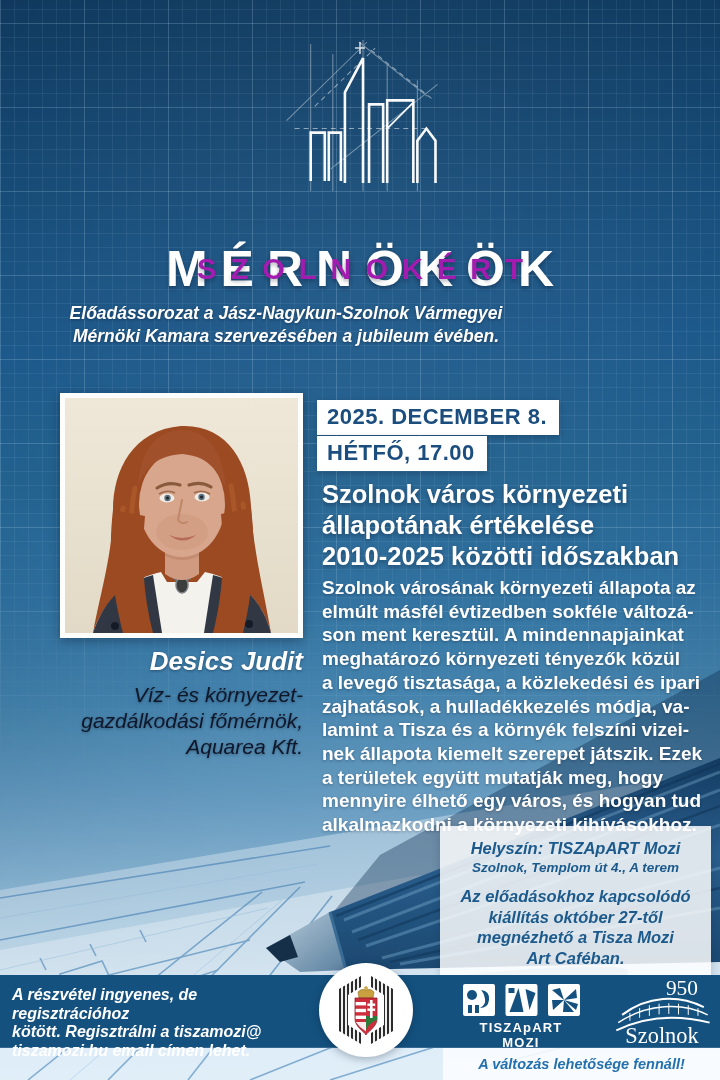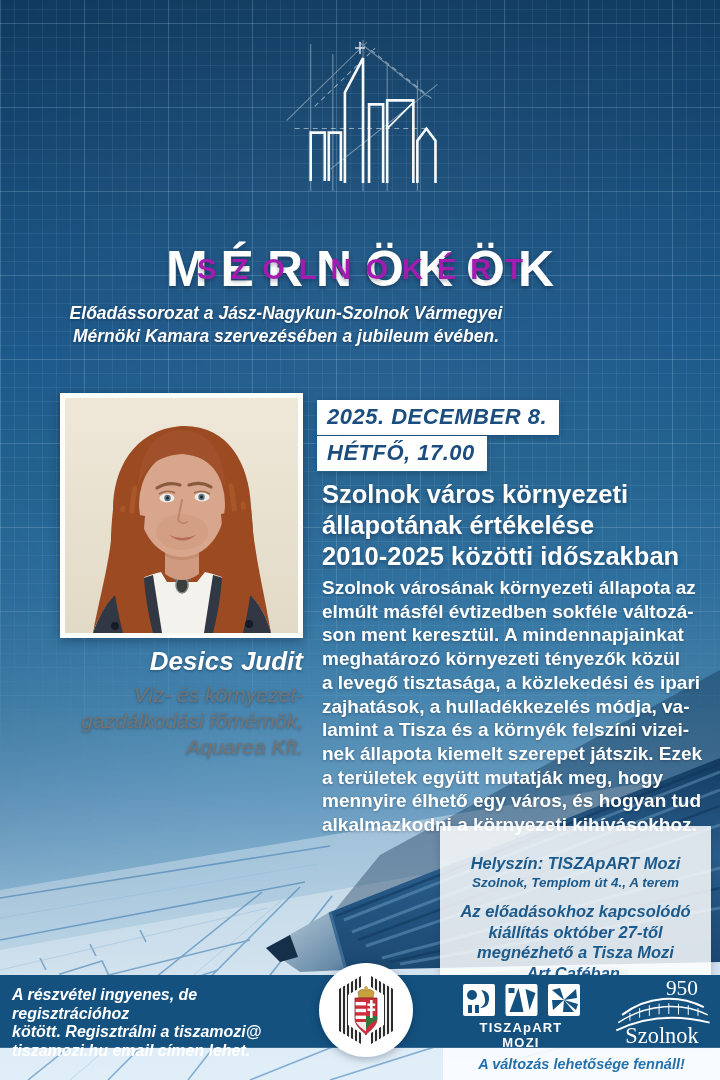--- a/index.html
+++ b/index.html
@@ -66,26 +66,26 @@
   }
   .photo-frame svg{display:block;width:233px;height:235px;}
 
   .speaker-name{
     position:absolute;left:0;top:646px;width:303px;text-align:right;
     color:#fff;font-size:26px;font-weight:800;font-style:italic;
     text-shadow:0 1px 3px rgba(0,10,25,.4);
   }
   .speaker-role{
     position:absolute;left:0;top:682px;width:303px;text-align:right;
-    color:#737373;font-size:21px;font-style:italic;font-weight:500;line-height:26px;
+    color:#0f172a;font-size:21px;font-style:italic;font-weight:500;line-height:26px;
     white-space:pre-line;text-shadow:0 1px 3px rgba(0,10,25,.35);
   }
 
   
-  .badges{position:absolute;left:317px;top:400px;display:flex;flex-direction:column;align-items:flex-start;gap:1px;font-style:italic;}
+  .badges{position:absolute;left:317px;top:400px;display:flex;flex-direction:column;align-items:flex-start;gap:1px;}
   .badge{
     background:#fff;color:var(--badge-text,#1b4d7e);
     font-size:22px;font-weight:800;letter-spacing:.5px;
     padding:4px 12px 5px 10px;box-shadow:0 2px 6px rgba(0,15,35,.25);
   }
   .event-title{
     position:absolute;left:322px;top:479px;width:396px;
     color:#fff;font-size:25.5px;font-weight:800;line-height:31px;
     white-space:pre-line;text-shadow:0 2px 4px rgba(0,10,25,.35);
   }
@@ -94,21 +94,21 @@
     color:#fff;font-size:19px;font-weight:600;line-height:23.7px;
     white-space:pre-line;text-shadow:0 1px 3px rgba(0,10,25,.3);
   }
 
   
   .venue-box{
     position:absolute;left:440px;top:826px;width:271px;height:149px;
     background:rgba(255,255,255,.84);color:var(--venue-text,#1c5a8c);
     text-align:center;box-shadow:0 2px 8px rgba(10,40,70,.2);
   }
-  .venue-line1{margin-top:28px;font-size:16.5px;font-weight:700;font-style:italic;}
+  .venue-line1{margin-top:13px;font-size:16.5px;font-weight:700;font-style:italic;}
   .venue-line2{margin-top:2px;font-size:13.5px;font-weight:600;font-style:italic;}
   .venue-note{margin-top:11px;font-size:16.5px;font-weight:600;font-style:italic;line-height:20.5px;white-space:pre-line;}
 
   
   .band{
     position:absolute;left:0;top:975px;width:720px;height:73px;
     background:var(--band,#14517f);box-shadow:0 -1px 0 rgba(255,255,255,.15) inset;
   }
   .registration{
     position:absolute;left:12px;top:986px;width:302px;

